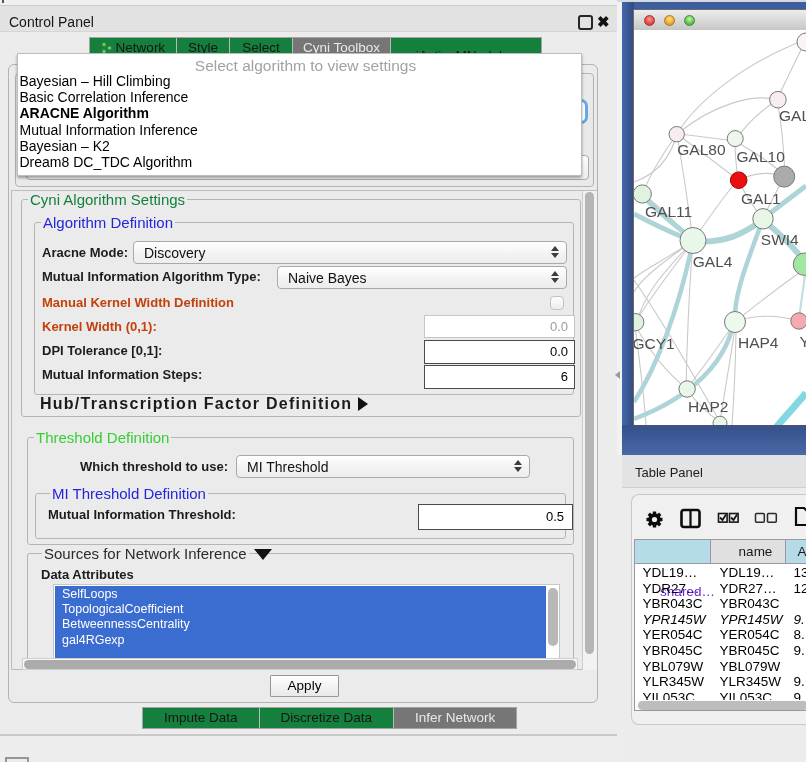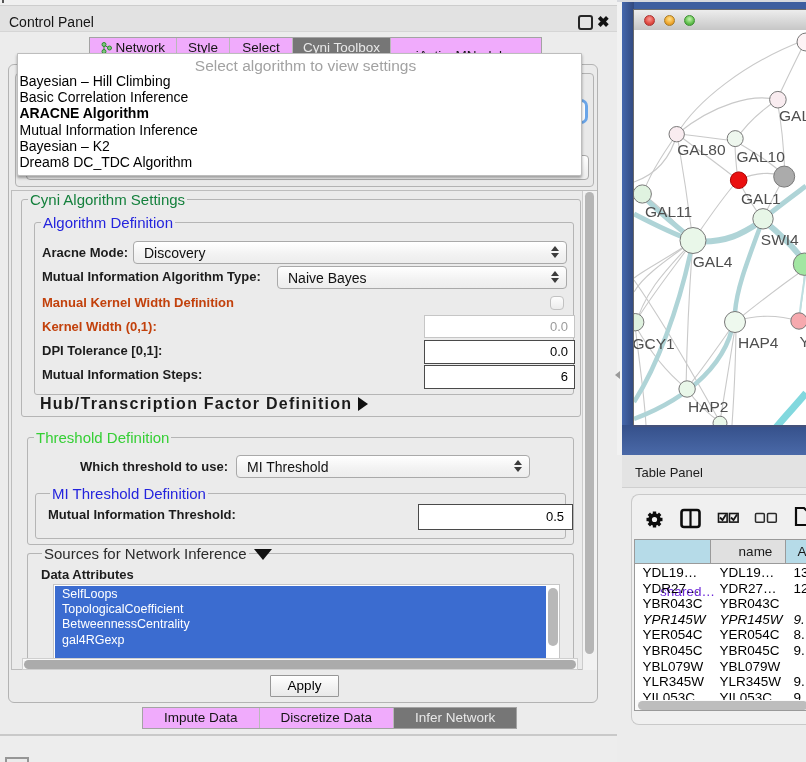--- a/index.html
+++ b/index.html
@@ -13,21 +13,21 @@
   font-size:14px;color:#111;}
 .combo .ctext{position:absolute;left:10px;top:3px;white-space:nowrap;}
 .arr{position:absolute;right:6px;width:9px;font-size:0;}
 .arr .a1,.arr .a2{position:absolute;left:0;width:0;height:0;}
 .a1{border-left:4px solid transparent;border-right:4px solid transparent;border-bottom:5px solid #3c3c3c;top:0;}
 .a2{border-left:4px solid transparent;border-right:4px solid transparent;border-top:5px solid #3c3c3c;top:7px;}
 .field{position:absolute;background:#fff;font-size:13px;text-align:right;}
 .gbox{position:absolute;border:1px solid #b5b5b5;border-radius:3px;}
 .gtitle{position:absolute;top:-9px;left:6px;background:#ebebeb;padding:0 2px;
   font-size:15px;white-space:nowrap;}
-.tabrow{position:absolute;height:20px;display:flex;border:1px solid #a3a3a3;background:#f0abfc;}
+.tabrow{position:absolute;height:20px;display:flex;border:1px solid #a3a3a3;background:#15803d;}
 .tab{font-size:13.5px;color:#151515;padding:0 21px;line-height:20px;
   border-right:1px solid #b9b9b9;white-space:nowrap;}
 .tab:last-child{border-right:none;}
 .tabsel{background:#767676;color:#e9e9e9;}
 </style>
 </head>
 <body>
 
 <div class="abs" style="left:617px;top:0;width:189px;height:455px;background:#3d5e9f;"></div>
 <div class="abs" style="left:622px;top:2px;width:12px;height:453px;background:linear-gradient(90deg,#4467ac,#32497e);"></div>

